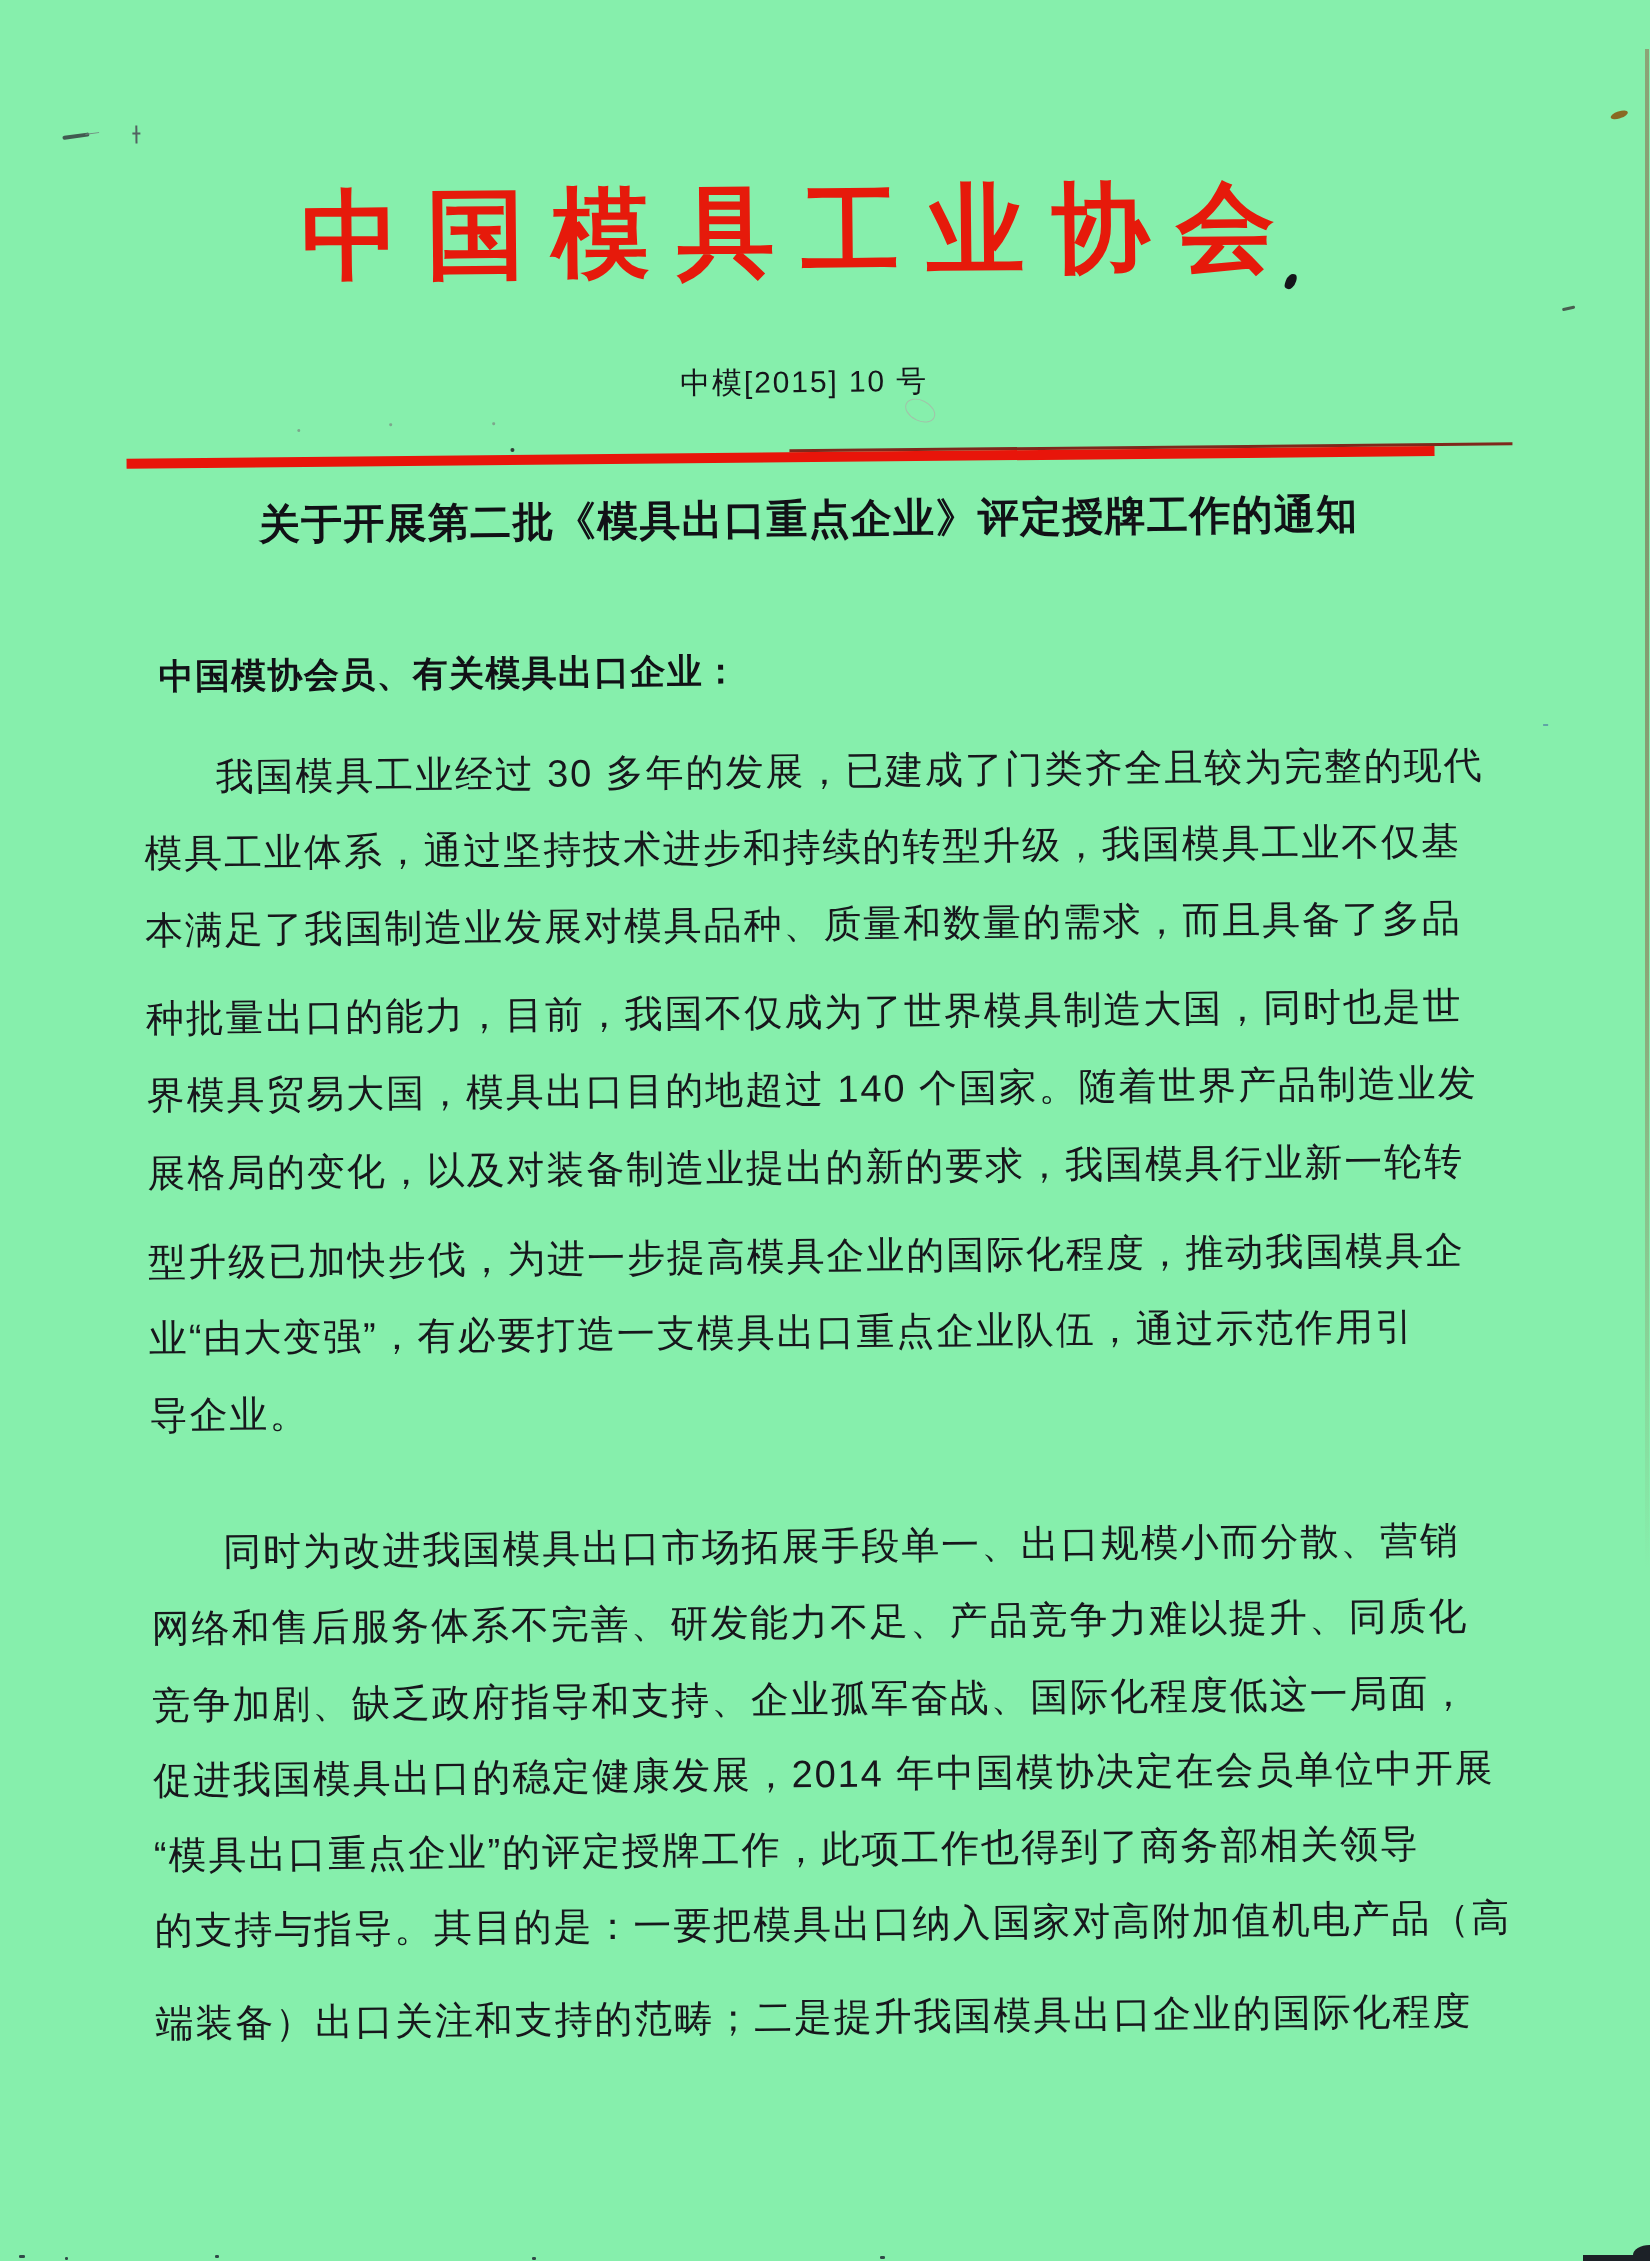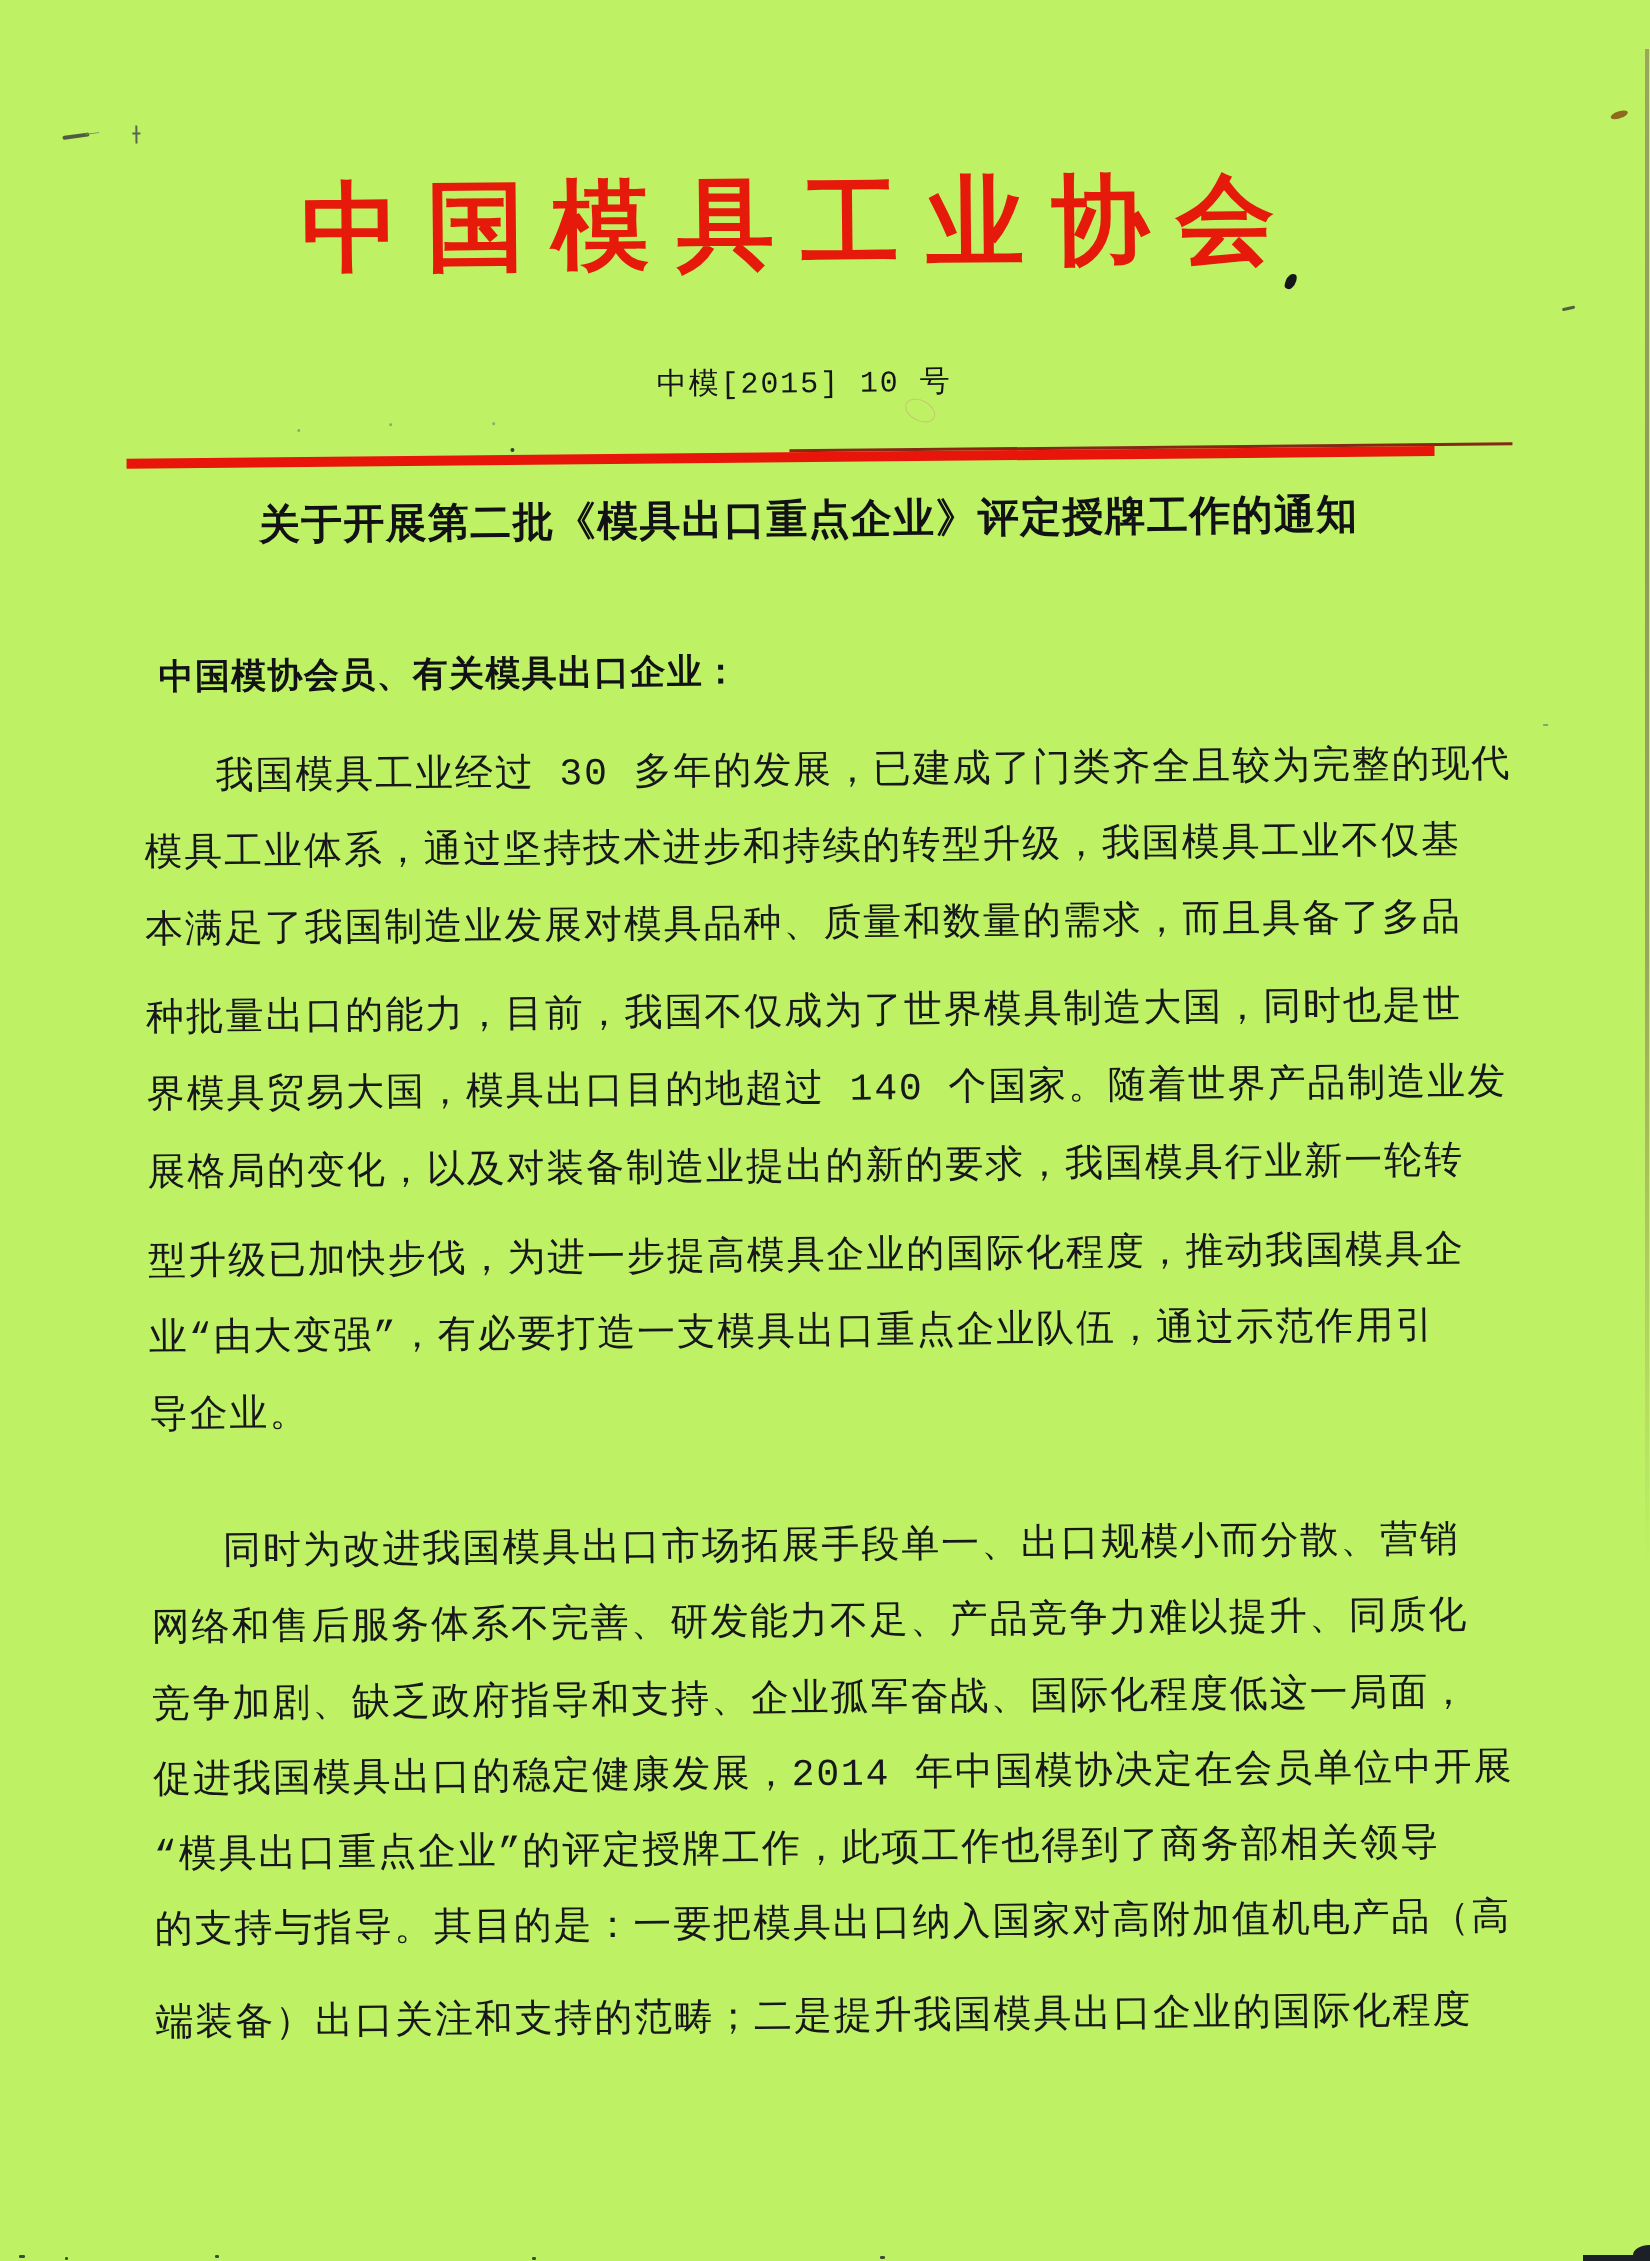--- a/index.html
+++ b/index.html
@@ -1,21 +1,21 @@
 <!DOCTYPE html>
 <html style="font-size:10.3px"><head>
 <meta charset="utf-8">
 <style>
   html,body{margin:0;padding:0;background:#e9e9e9;}
   .page{
     position:relative;
     width:1651px;height:2261px;
-    background:#bef264;
+    background:#86efac;
     overflow:hidden;
-    font-family:Liberation Mono, monospace;
+    font-family:Liberation Sans, sans-serif;
     color:#1c1c1c;
   }
   .skew{position:absolute;left:0;top:0;width:1651px;height:2261px;
     transform:rotate(-0.55deg);transform-origin:825px 1131px;}
 
   .org-title{
     position:absolute;left:310px;top:180px;
     font-size:98px;line-height:1.05;font-weight:bold;
     letter-spacing:27px;white-space:nowrap;
     color:#e61a0b;

